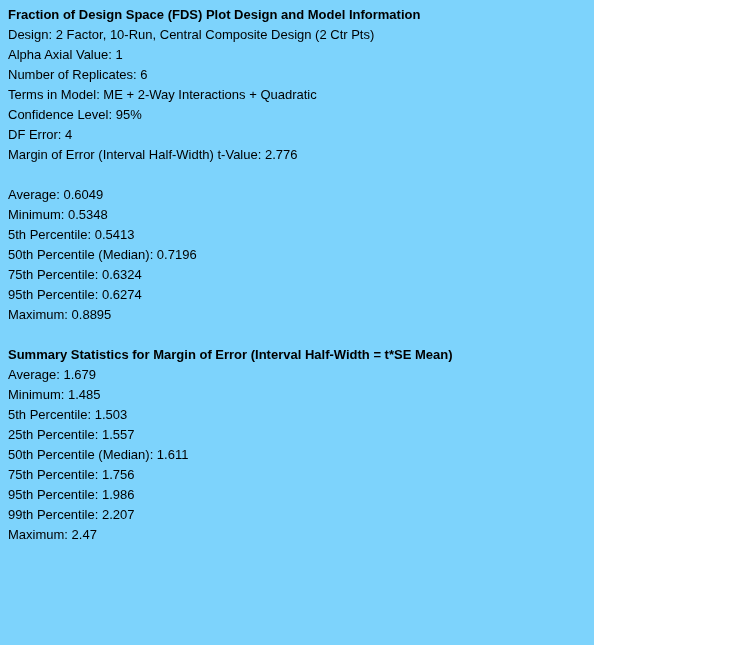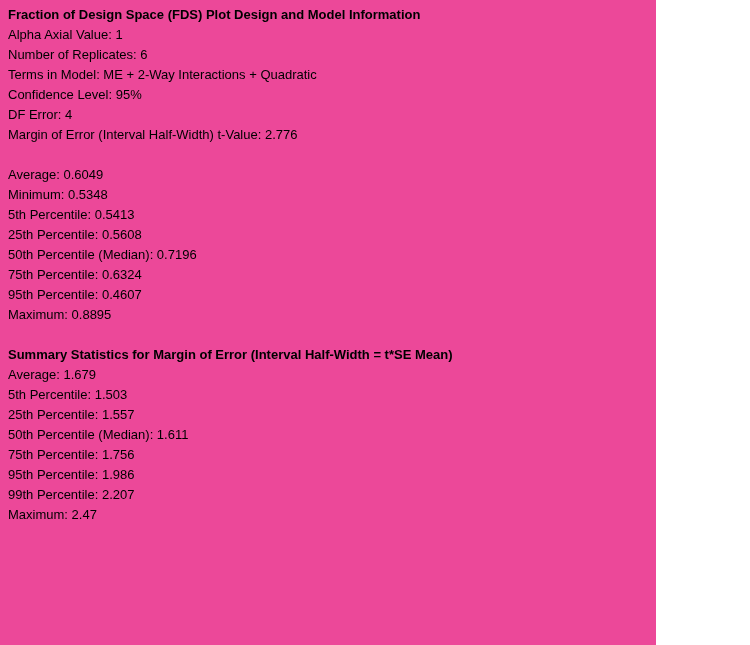--- a/index.html
+++ b/index.html
@@ -5,26 +5,26 @@
   html, body {
     margin: 0;
     padding: 0;
   }
   body {
     background: #ffffff;
     color: #000000;
     font-family: "Liberation Sans", sans-serif;
   }
   .report {
-    width: 656px;
+    width: 594px;
     height: 645px;
     box-sizing: border-box;
     padding: 5px 8px 0 8px;
     overflow: hidden;
-    background: #ec4899;
+    background: #7dd3fc;
   }
   .section + .section {
     margin-top: 20px;
   }
   .section-title {
     margin: 0;
     font-size: 13px;
     line-height: 20px;
     font-weight: bold;
     white-space: nowrap;
@@ -37,20 +37,21 @@
     white-space: nowrap;
   }
 </style>
 </head>
 <body>
 
 <main class="report" id="report">
   <section class="section">
     <h2 class="section-title">Fraction of Design Space (FDS) Plot Design and Model Information</h2>
     <div class="section-lines">
+  <p class="line">Design: 2 Factor, 10-Run, Central Composite Design (2 Ctr Pts)</p>
 
   <p class="line">Alpha Axial Value: 1</p>
 
   <p class="line">Number of Replicates: 6</p>
 
   <p class="line">Terms in Model: ME + 2-Way Interactions + Quadratic</p>
 
   <p class="line">Confidence Level: 95%</p>
 
   <p class="line">DF Error: 4</p>
@@ -61,38 +62,38 @@
 
   <section class="section">
     <div class="section-lines">
   <p class="line">Average: 0.6049</p>
 
   <p class="line">Minimum: 0.5348</p>
 
 
   <p class="line">5th Percentile: 0.5413</p>
 
-  <p class="line">25th Percentile: 0.5608</p>
 
   <p class="line">50th Percentile (Median): 0.7196</p>
 
   <p class="line">75th Percentile: 0.6324</p>
 
-  <p class="line">95th Percentile: 0.4607</p>
+  <p class="line">95th Percentile: 0.6274</p>
 
 
   <p class="line">Maximum: 0.8895</p>
 </div>
   </section>
 
   <section class="section">
     <h2 class="section-title">Summary Statistics for Margin of Error (Interval Half-Width = t*SE Mean)</h2>
     <div class="section-lines">
   <p class="line">Average: 1.679</p>
 
+  <p class="line">Minimum: 1.485</p>
 
 
   <p class="line">5th Percentile: 1.503</p>
 
   <p class="line">25th Percentile: 1.557</p>
 
   <p class="line">50th Percentile (Median): 1.611</p>
 
   <p class="line">75th Percentile: 1.756</p>
 

